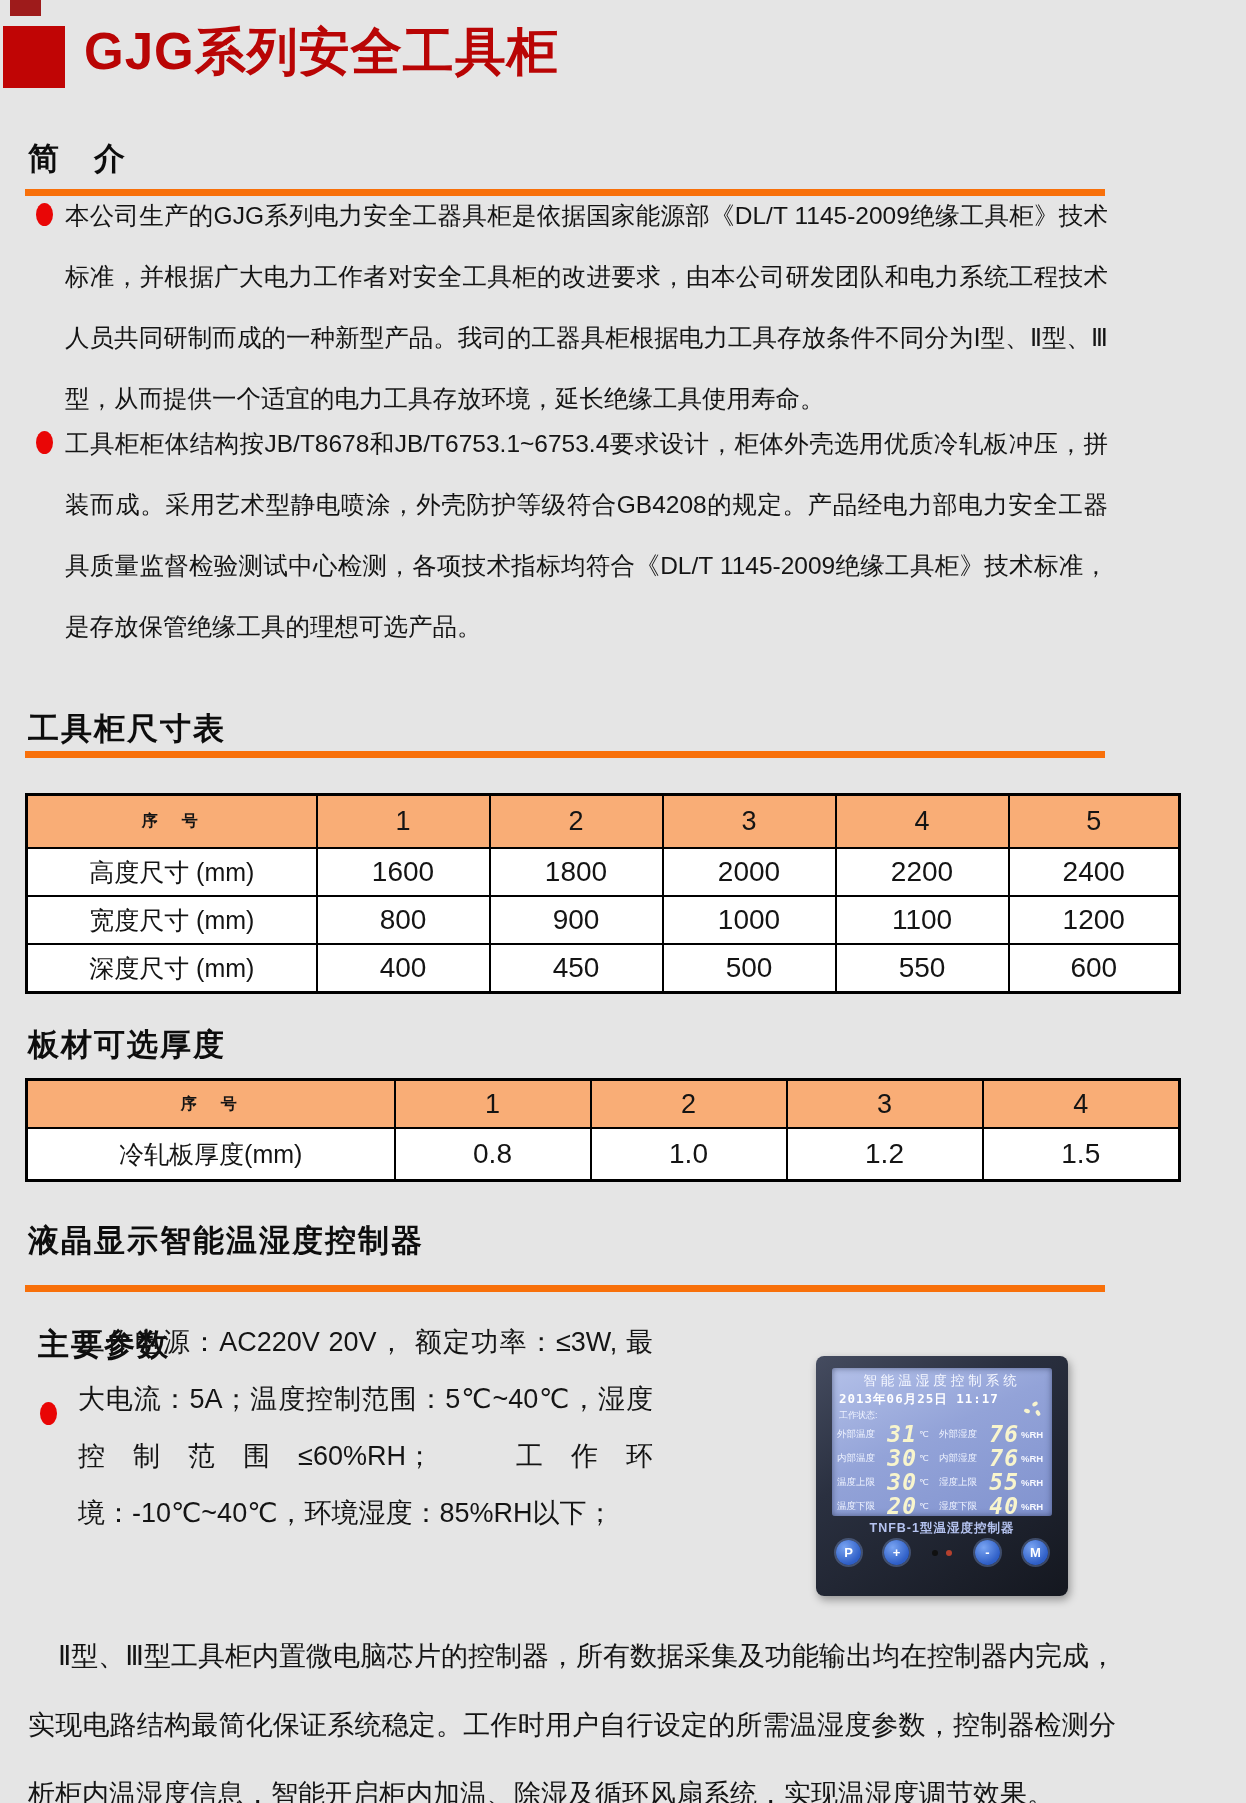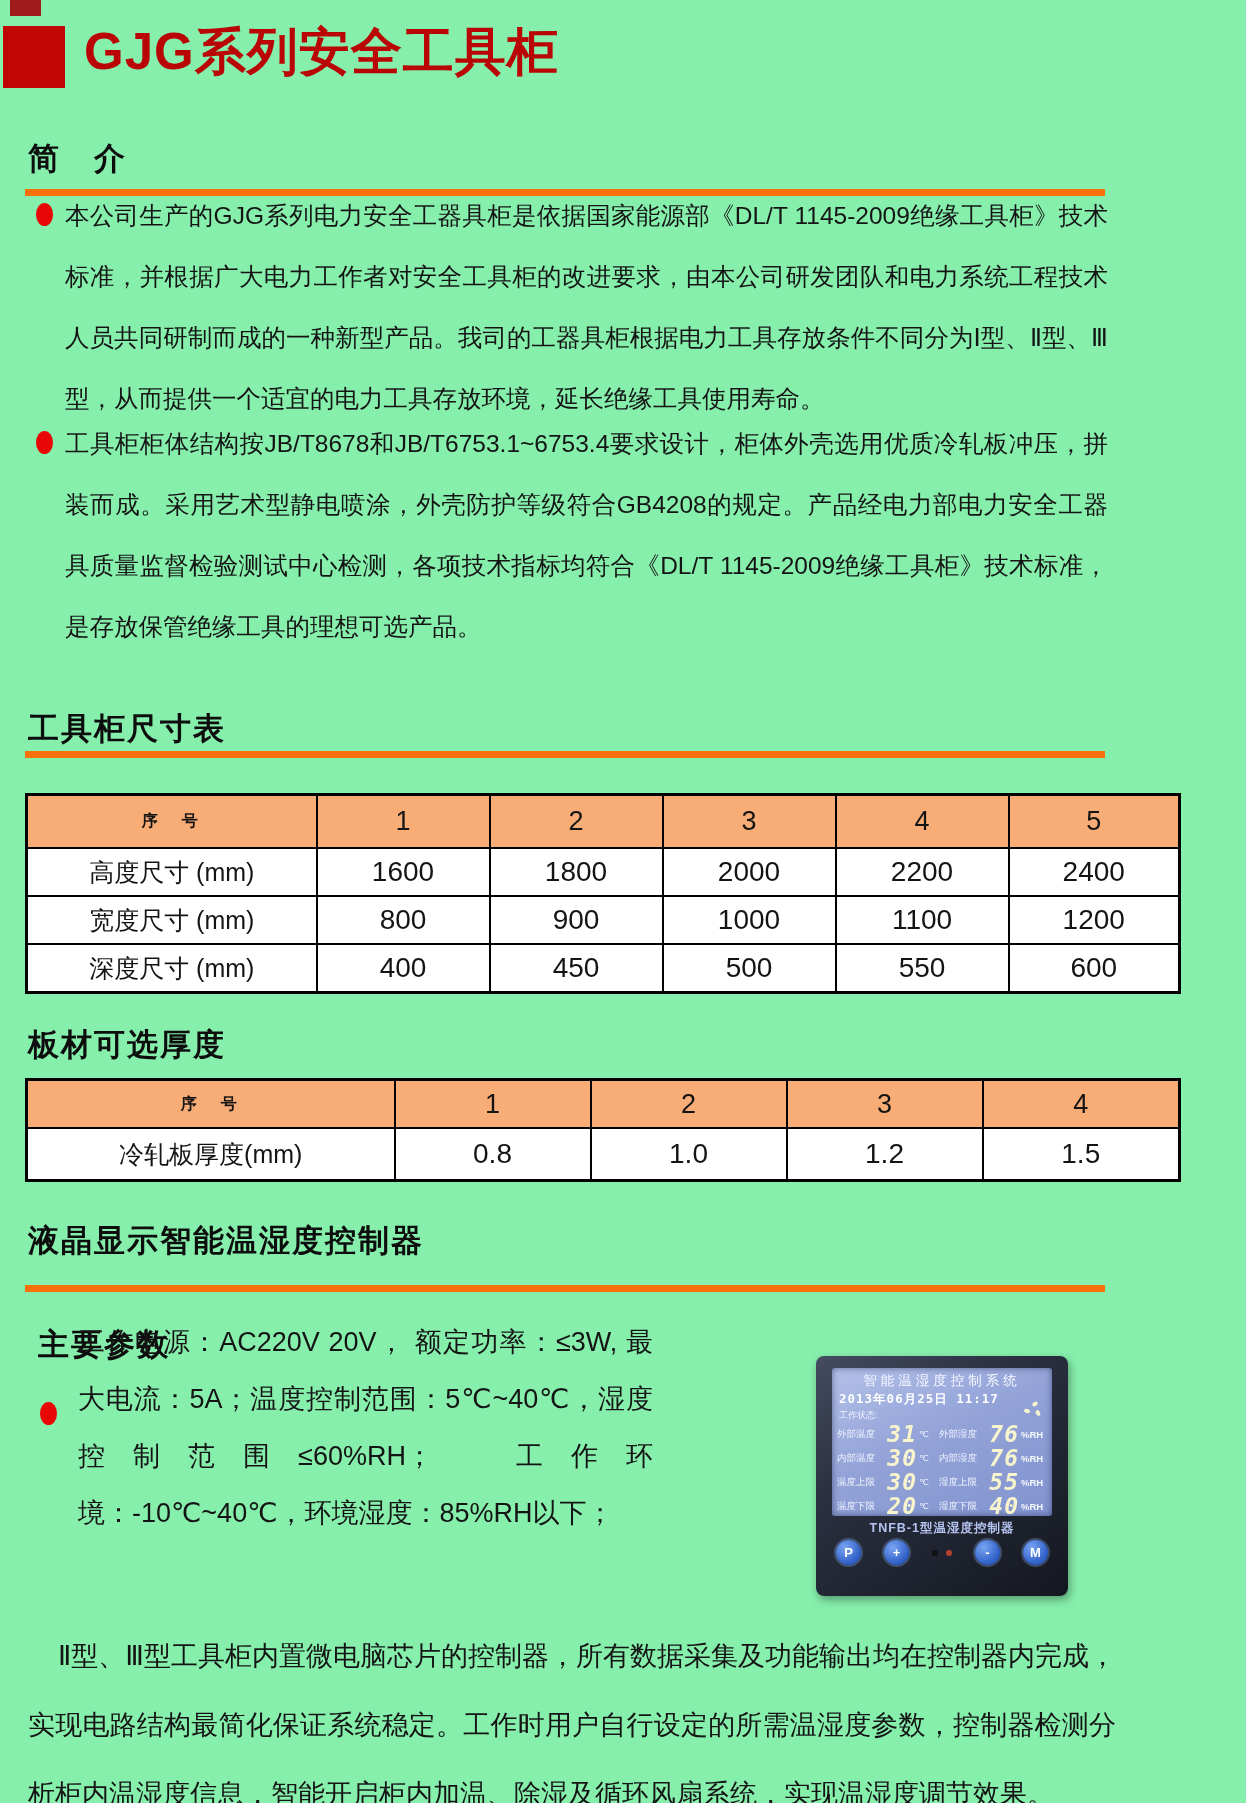--- a/index.html
+++ b/index.html
@@ -1,17 +1,17 @@
 <!DOCTYPE html>
 <html><head>
 <meta charset="utf-8">
 <style>
   html,body{margin:0;padding:0;background:#ffffff;}
   .page{
-    position:relative;width:1246px;height:1803px;background:#86efac;overflow:hidden;
+    position:relative;width:1246px;height:1803px;background:#e5e5e5;overflow:hidden;
     font-family:"Liberation Sans","DejaVu Sans",sans-serif;color:#141414;
   }
   
   .sq-small{position:absolute;left:10px;top:0;width:31px;height:16px;background:#9e1b1b;}
   .sq-big{position:absolute;left:3px;top:26px;width:62px;height:62px;background:#c00505;}
   .page-title{
     position:absolute;left:84px;top:18px;font-size:51px;font-weight:bold;
     color:#b90505;letter-spacing:1px;white-space:nowrap;
   }
   

